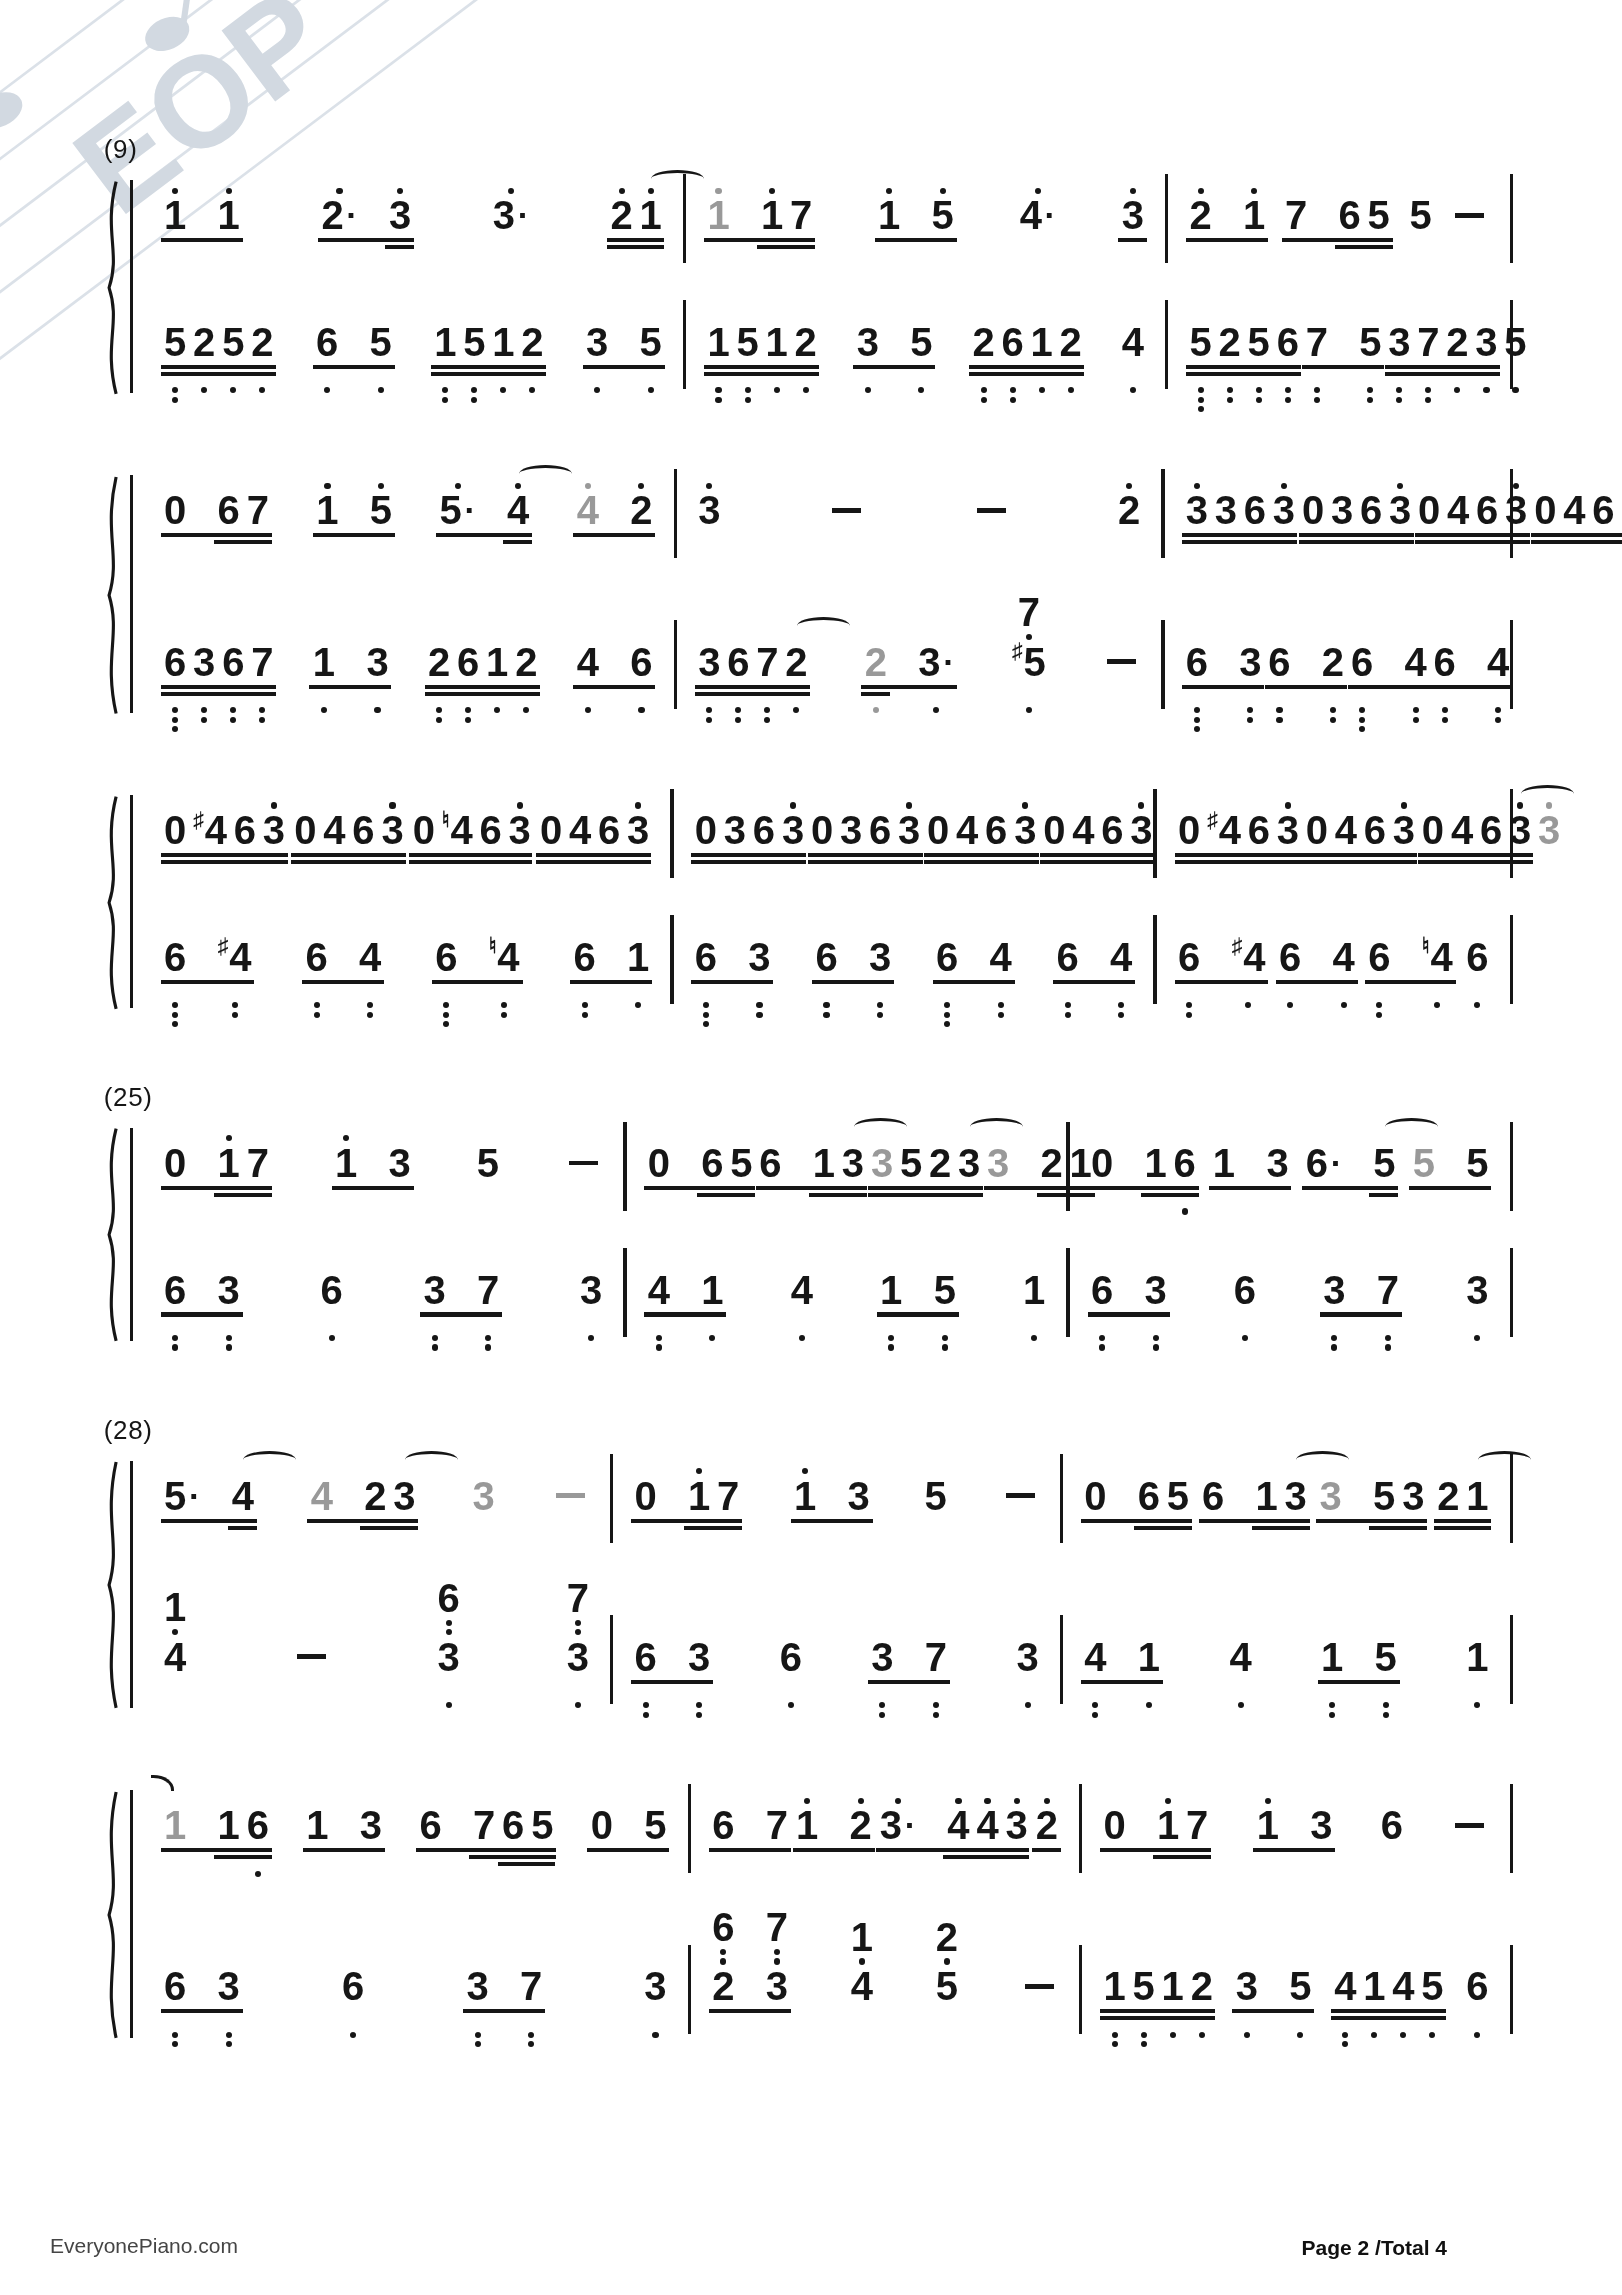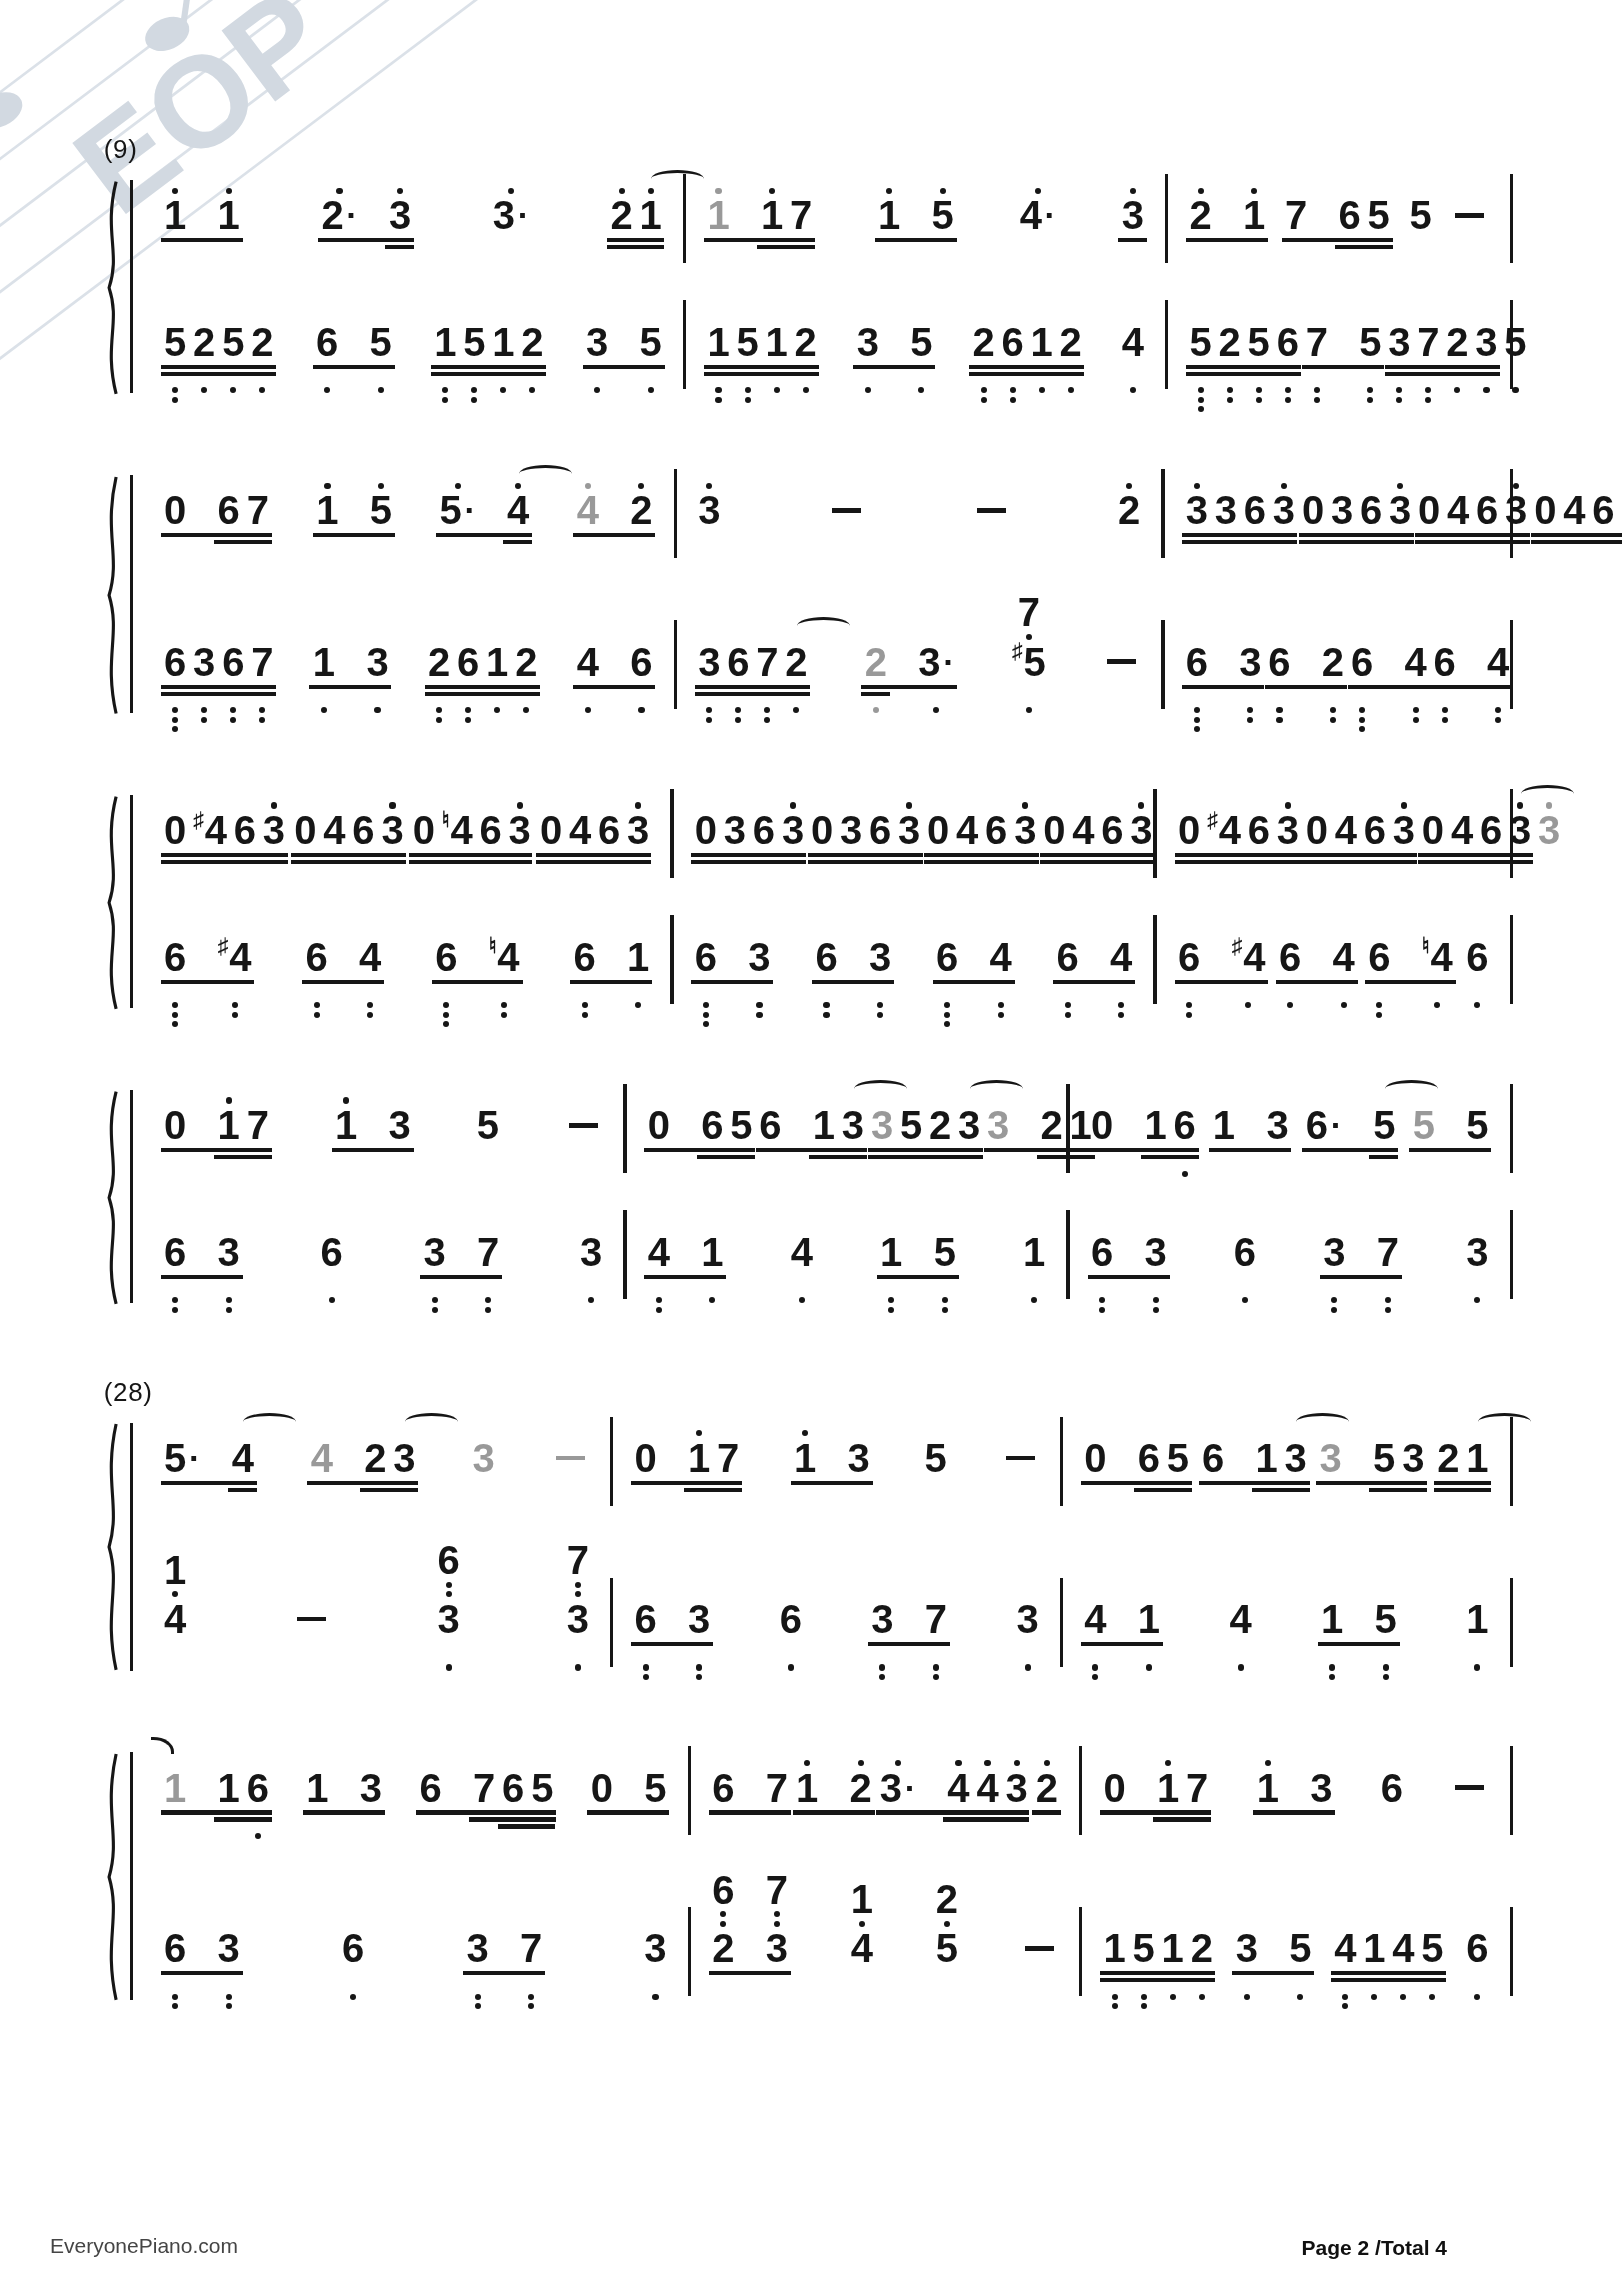--- a/index.html
+++ b/index.html
@@ -2881,20 +2881,21 @@
                     </div>
                   </div>
                 </div>
               </div>
               <div class="bar"></div>
             </div>
           </div>
         </div>
       </section>
       <section class="system">
+        <div class="mlabel">(25)</div>
         <div class="sysbody">
           <svg class="brace" viewBox="0 0 26 330" preserveAspectRatio="none">
             <path d="M18,4 C2,80 24,112 9,165 C24,218 2,250 18,326" fill="none" stroke="#161616" stroke-width="4"></path>
           </svg>
           <div class="leftline"></div>
           <div class="rows">
             <div class="staffline upper">
               <div class="measure" style="flex-grow: 1.1;">
                 <div class="group">
                   <div class="note">

